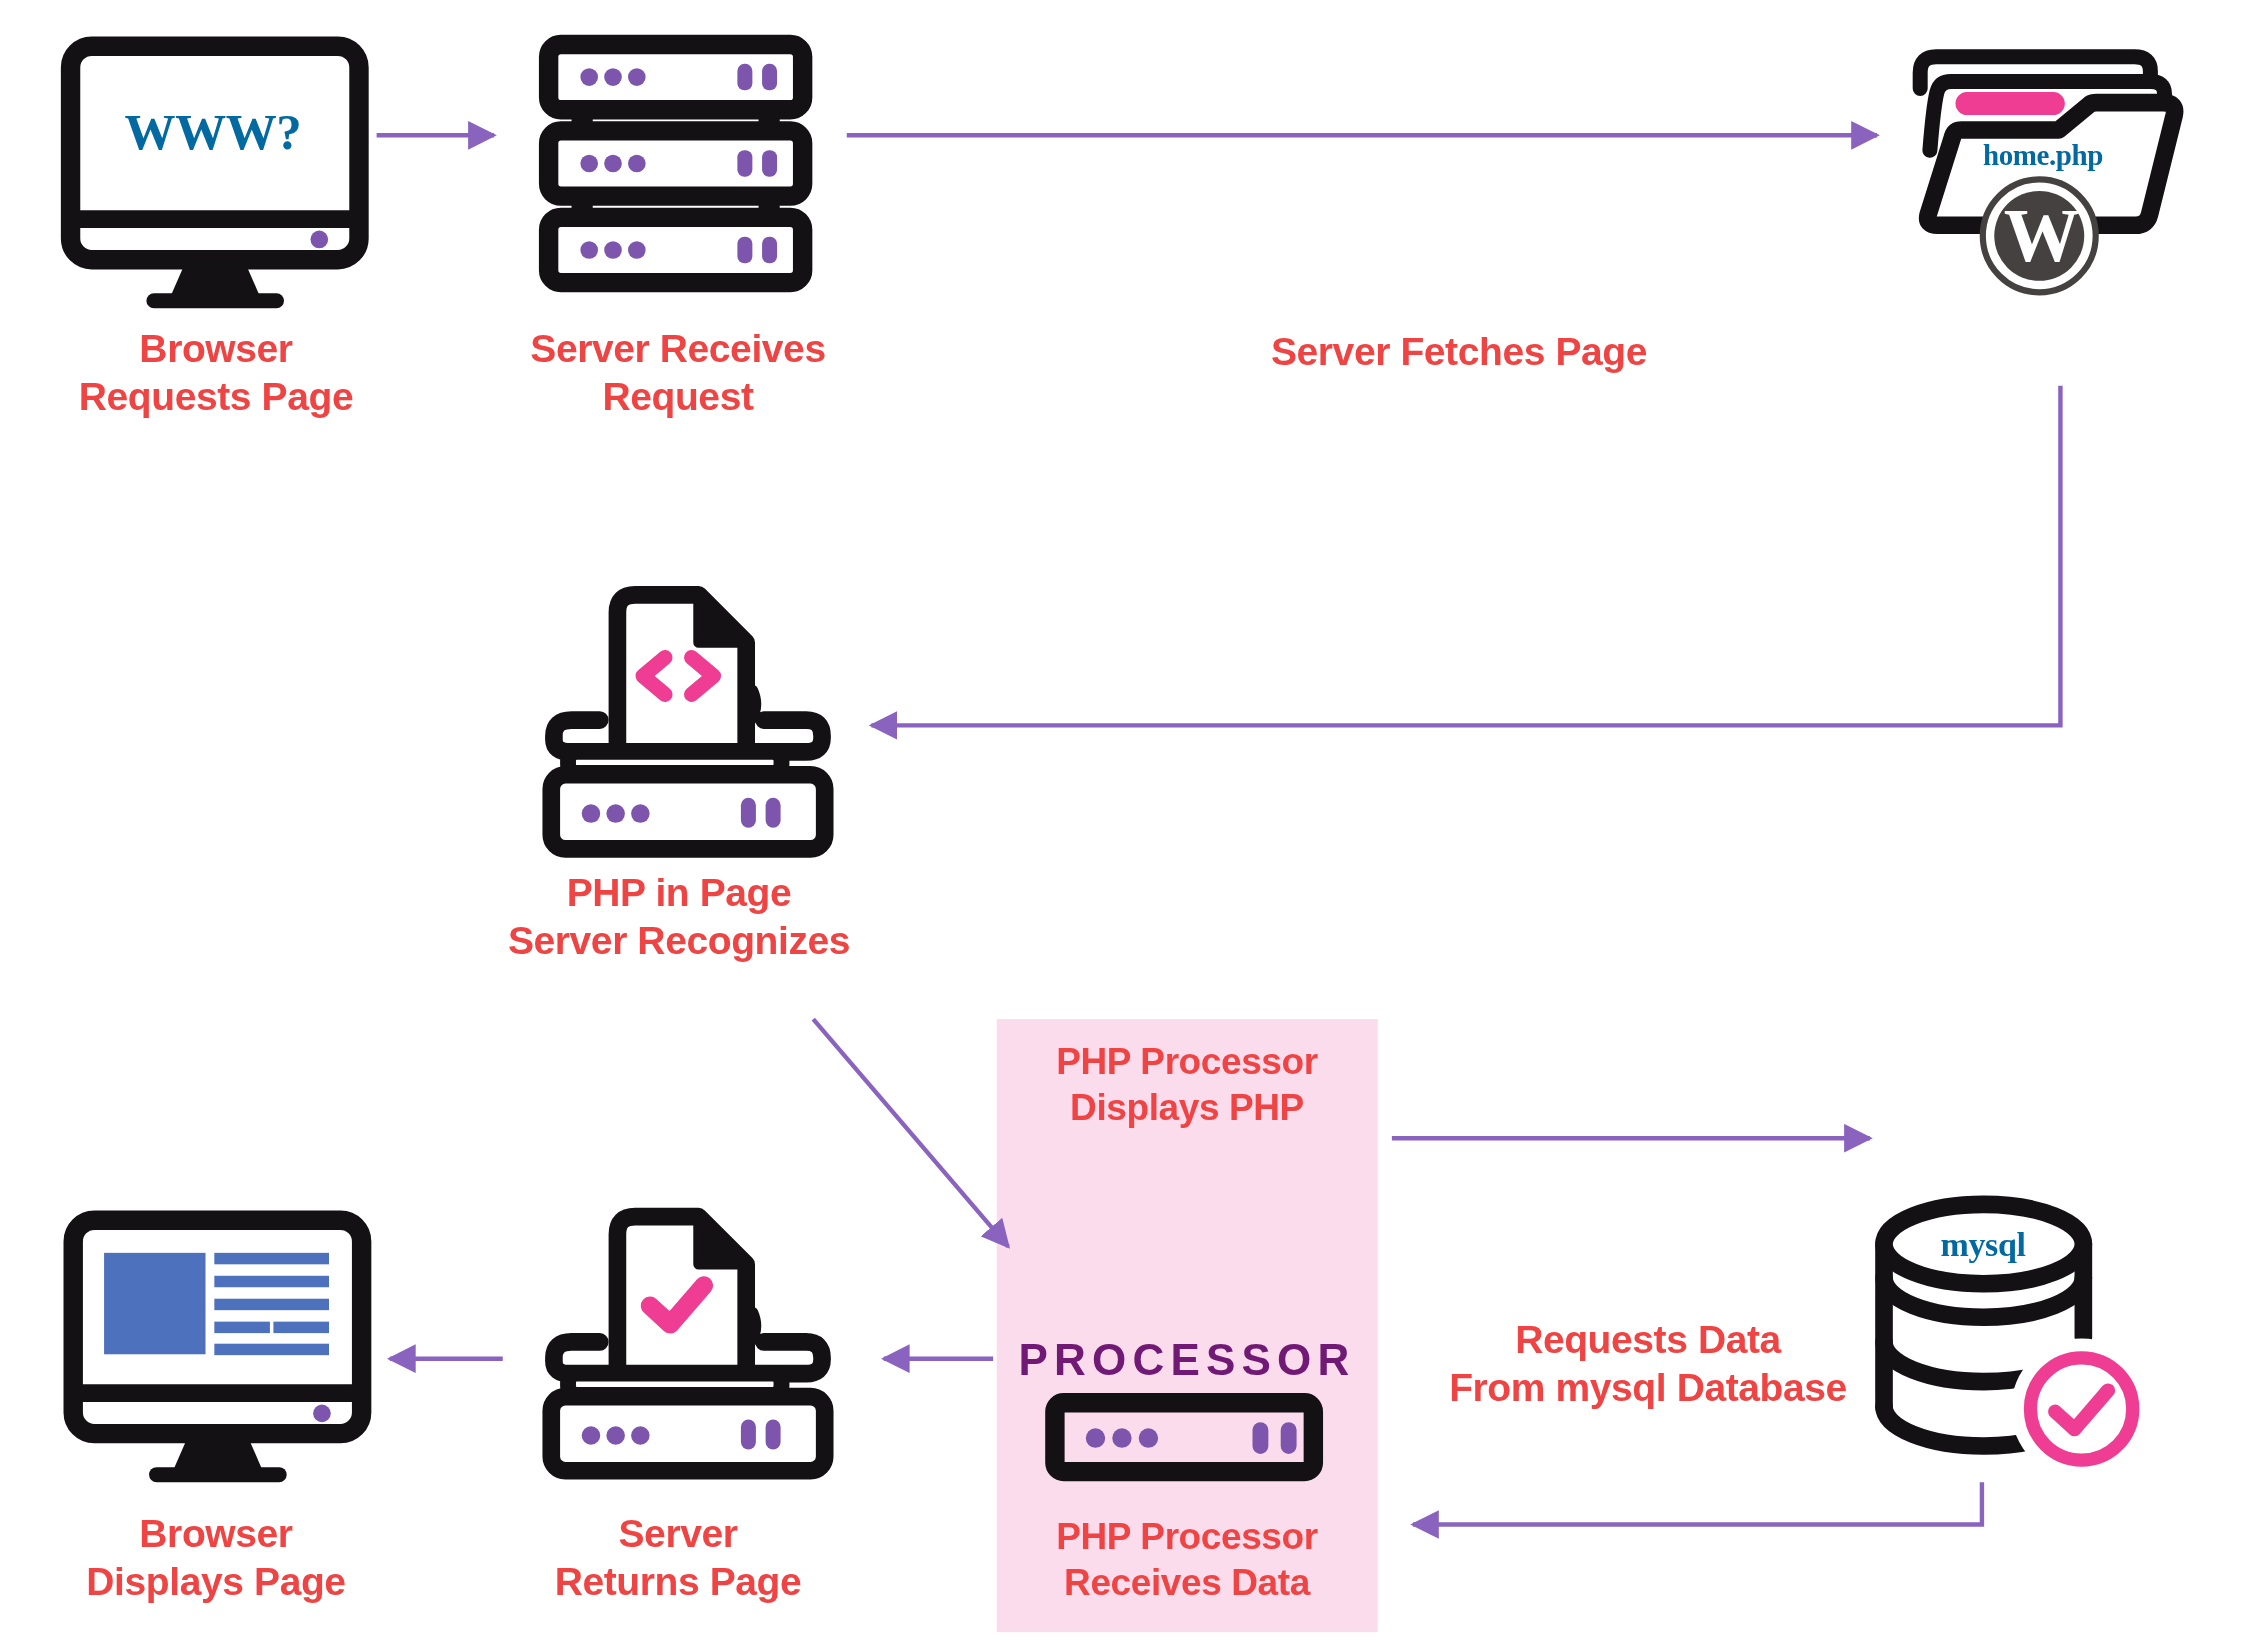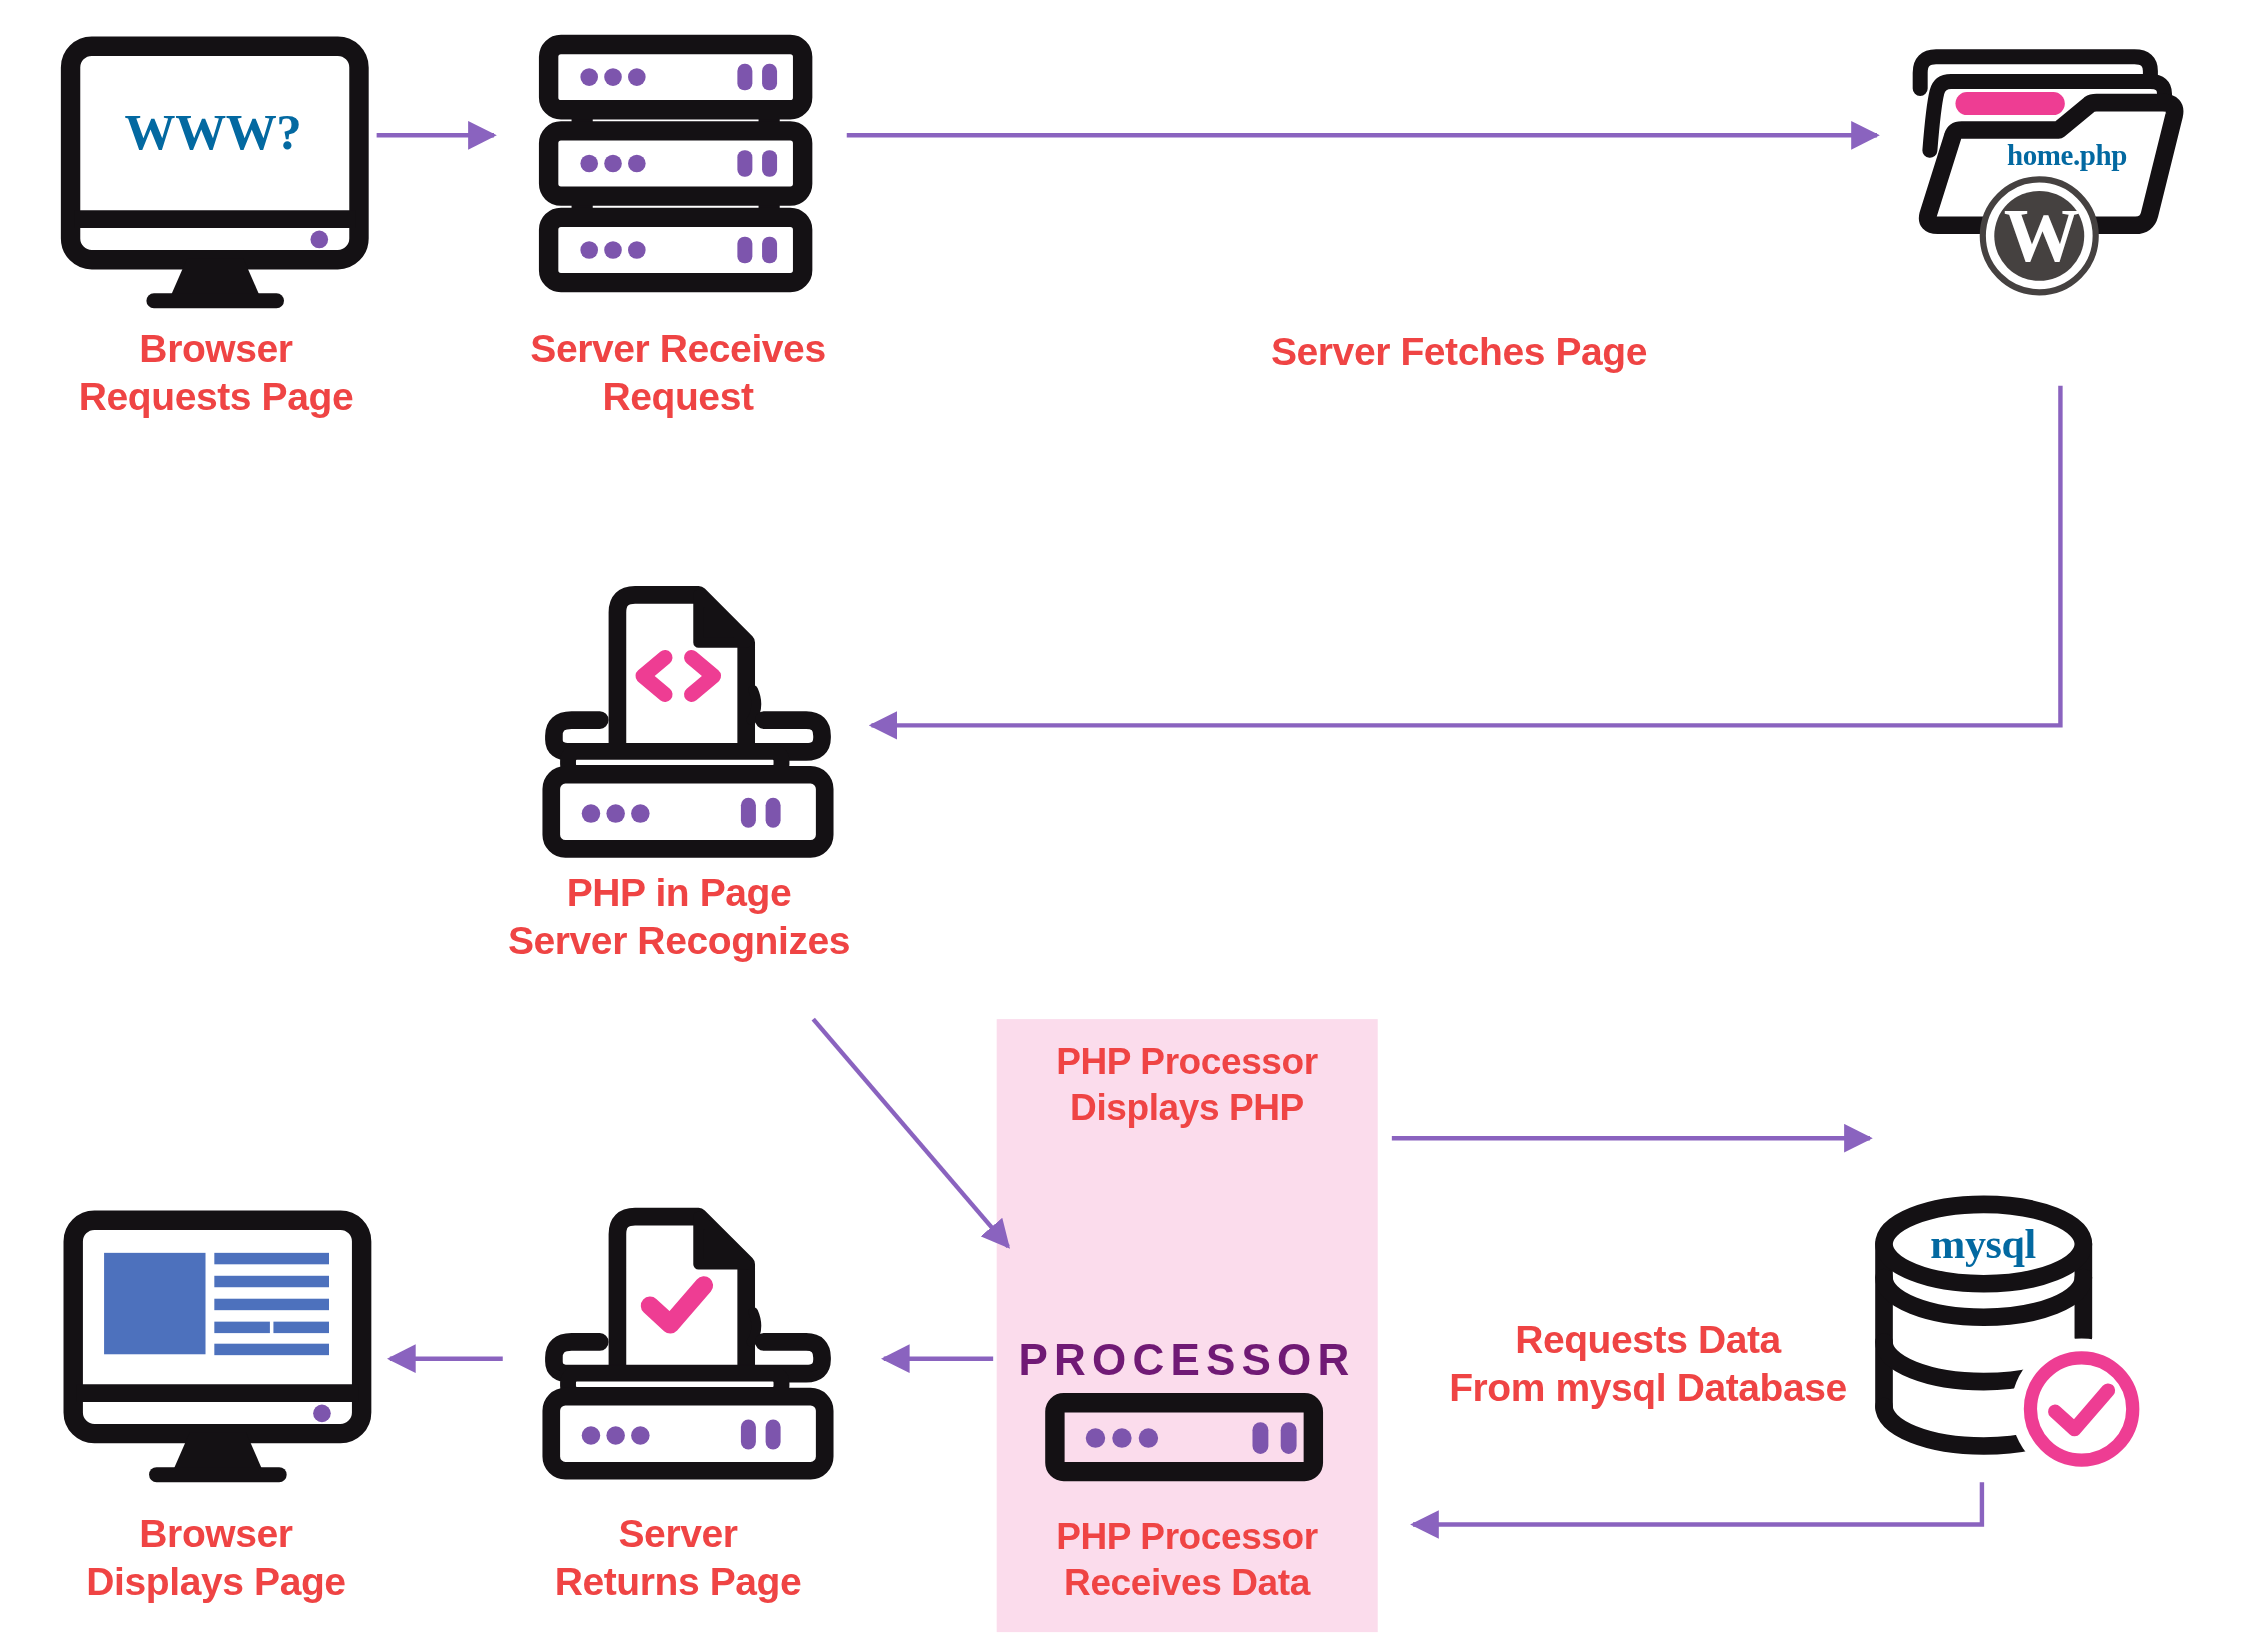--- a/index.html
+++ b/index.html
@@ -4,22 +4,22 @@
 <style>
   html,body{margin:0;padding:0;background:#fff;}
   #canvas{position:relative;width:2258px;height:1651px;background:#fff;overflow:hidden;
           font-family:"Liberation Sans",sans-serif;}
   #gfx{position:absolute;left:0;top:0;}
   .lbl{position:absolute;transform:translateX(-50%);text-align:center;white-space:nowrap;
        font-weight:bold;color:#ef4444;font-size:39px;line-height:48px;letter-spacing:-0.4px;}
   .lbl span{display:block;}
   .blue{color:#0369a1;font-family:Liberation Serif, serif;}
   .www{font-size:51px;line-height:56px;}
-  .homephp{font-size:29px;line-height:34px;margin-left:24px;}
-  .mysqltxt{font-size:42px;line-height:37px;}
+  .homephp{font-size:29px;line-height:34px;}
+  .mysqltxt{font-size:34px;line-height:37px;}
   .phpbig{font-size:139px;line-height:139px;letter-spacing:1.8px;}
   .procword{font-size:44px;line-height:48px;letter-spacing:6.2px;color:#701a75;}
   .boxlbl{font-size:37px;line-height:46px;}
   .wpw{font-family:"Liberation Serif",serif;font-weight:bold;color:#ffffff;
        font-size:76px;line-height:97px;letter-spacing:-3.5px;}
 </style>
 </head>
 <body>
 
 <div id="canvas">

